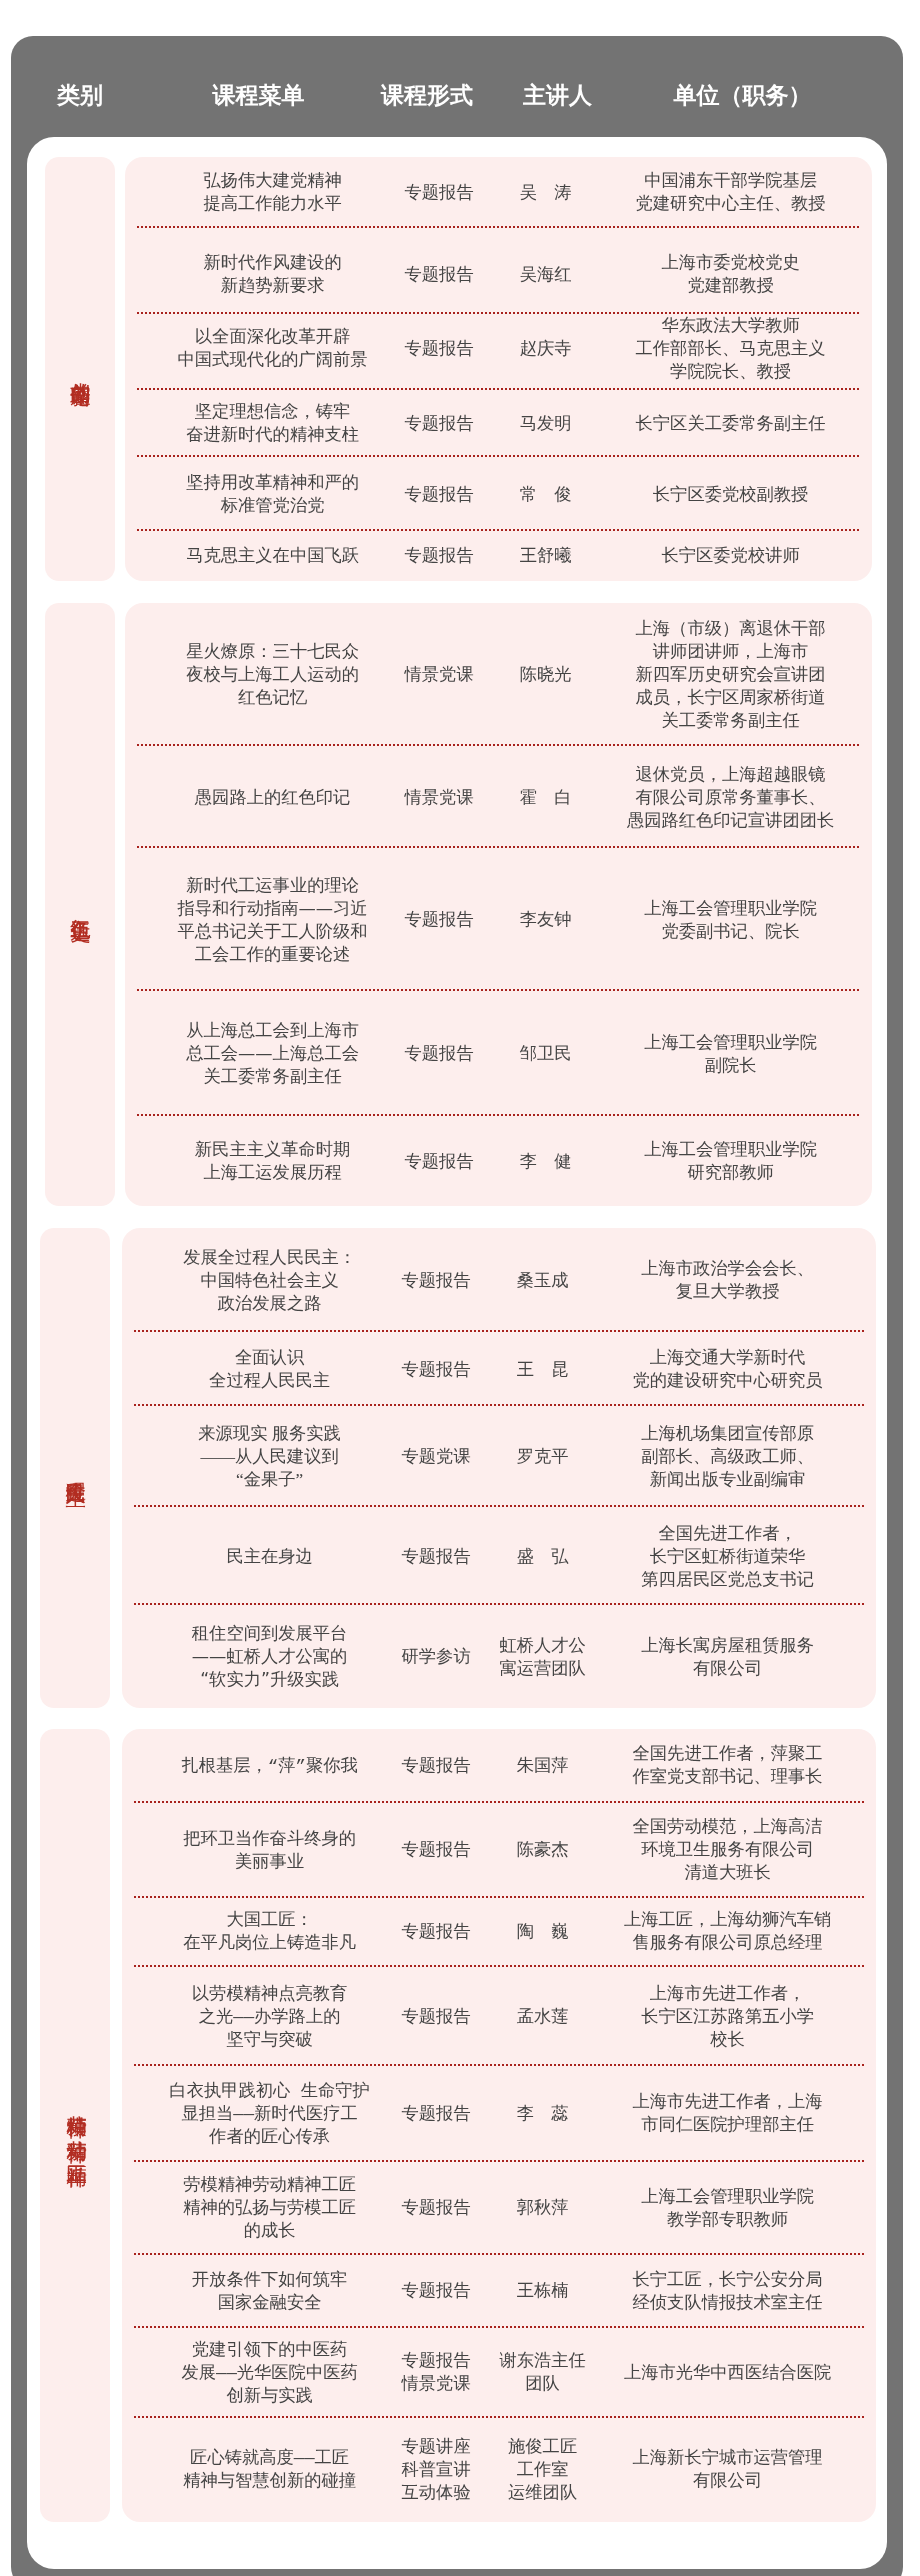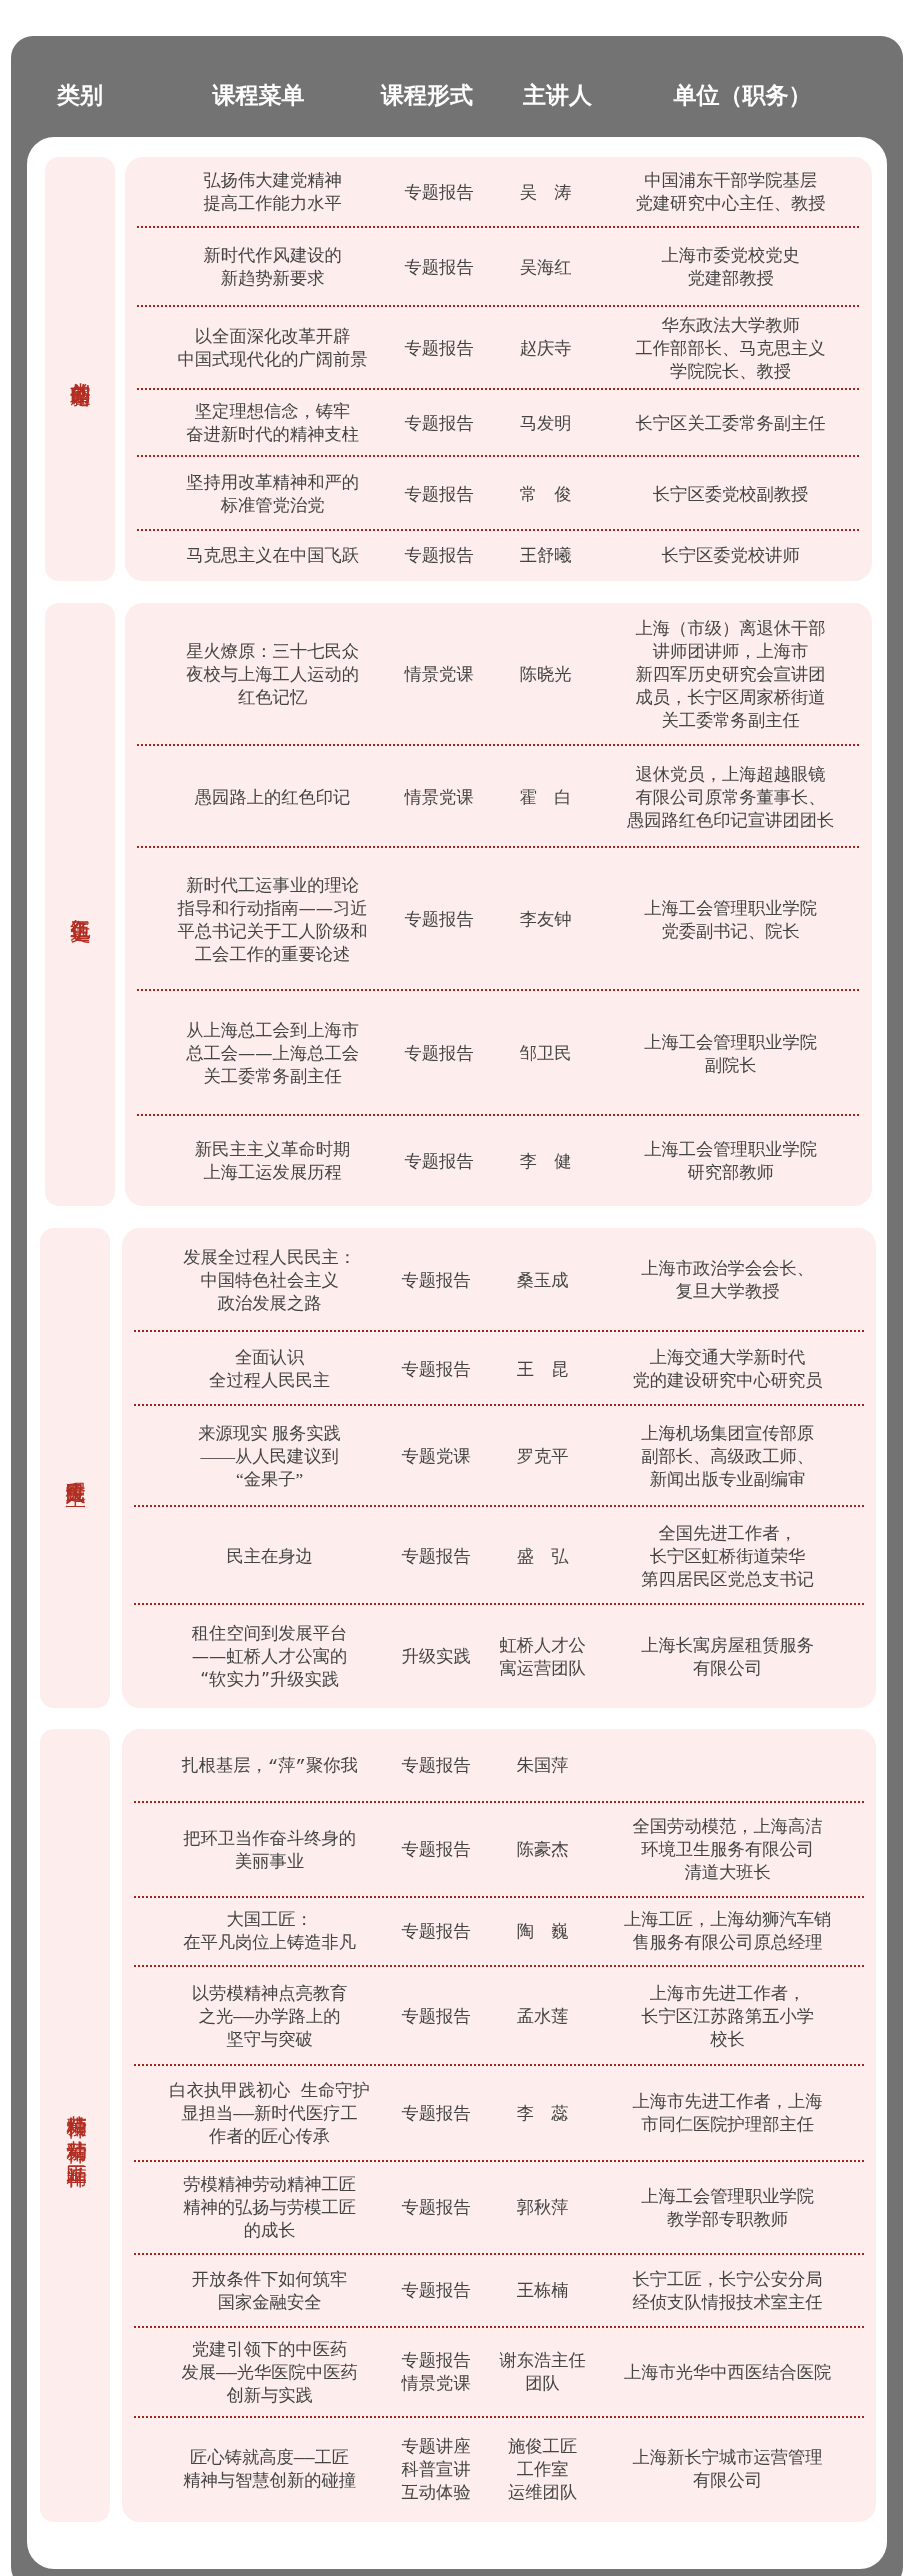--- a/index.html
+++ b/index.html
@@ -70,21 +70,21 @@
       <div class="content">
         <div class="row" style="top:0;height:71px;">
           <div class="cell c-title">弘扬伟大建党精神
 提高工作能力水平</div>
           <div class="cell c-format">专题报告</div>
           <div class="cell c-speaker">吴　涛</div>
           <div class="cell c-unit">中国浦东干部学院基层
 党建研究中心主任、教授</div>
           <div class="divider"></div>
         </div>
-        <div class="row" style="top:71px;height:79px;padding-left:36px;">
+        <div class="row" style="top:78px;height:79px;padding-left:36px;">
           <div class="cell c-title">新时代作风建设的
 新趋势新要求</div>
           <div class="cell c-format">专题报告</div>
           <div class="cell c-speaker">吴海红</div>
           <div class="cell c-unit">上海市委党校党史
 党建部教授</div>
           <div class="divider"></div>
         </div>
         <div class="row" style="top:150px;height:83px;">
           <div class="cell c-title">以全面深化改革开辟
@@ -221,38 +221,40 @@
           <div class="cell c-speaker">盛　弘</div>
           <div class="cell c-unit">全国先进工作者，
 长宁区虹桥街道荣华
 第四居民区党总支书记</div>
           <div class="divider"></div>
         </div>
         <div class="row" style="top:377px;height:103px;">
           <div class="cell c-title">租住空间到发展平台
 ——虹桥人才公寓的
 “软实力”升级实践</div>
-          <div class="cell c-format">升级实践</div>
+          <div class="cell c-format">研学参访</div>
           <div class="cell c-speaker">虹桥人才公
 寓运营团队</div>
           <div class="cell c-unit">上海长寓房屋租赁服务
 有限公司</div>
         </div>
       </div>
     </div>
 
     <div class="section" style="top:1592px;height:793px;font-family:Liberation Mono, monospace;">
       <div class="cat" style="left:13.3px;">
         <span class="cat-text">劳模精神　劳动精神　工匠精神</span>
       </div>
       <div class="content" style="left:95px;right:10.6px;">
         <div class="row" style="top:0;height:74px;">
           <div class="cell c-title">扎根基层，“萍”聚你我</div>
           <div class="cell c-format">专题报告</div>
           <div class="cell c-speaker">朱国萍</div>
+          <div class="cell c-unit">全国先进工作者，萍聚工
+作室党支部书记、理事长</div>
           <div class="divider"></div>
         </div>
         <div class="row" style="top:74px;height:95px;">
           <div class="cell c-title">把环卫当作奋斗终身的
 美丽事业</div>
           <div class="cell c-format">专题报告</div>
           <div class="cell c-speaker">陈豪杰</div>
           <div class="cell c-unit">全国劳动模范，上海高洁
 环境卫生服务有限公司
 清道大班长</div>

